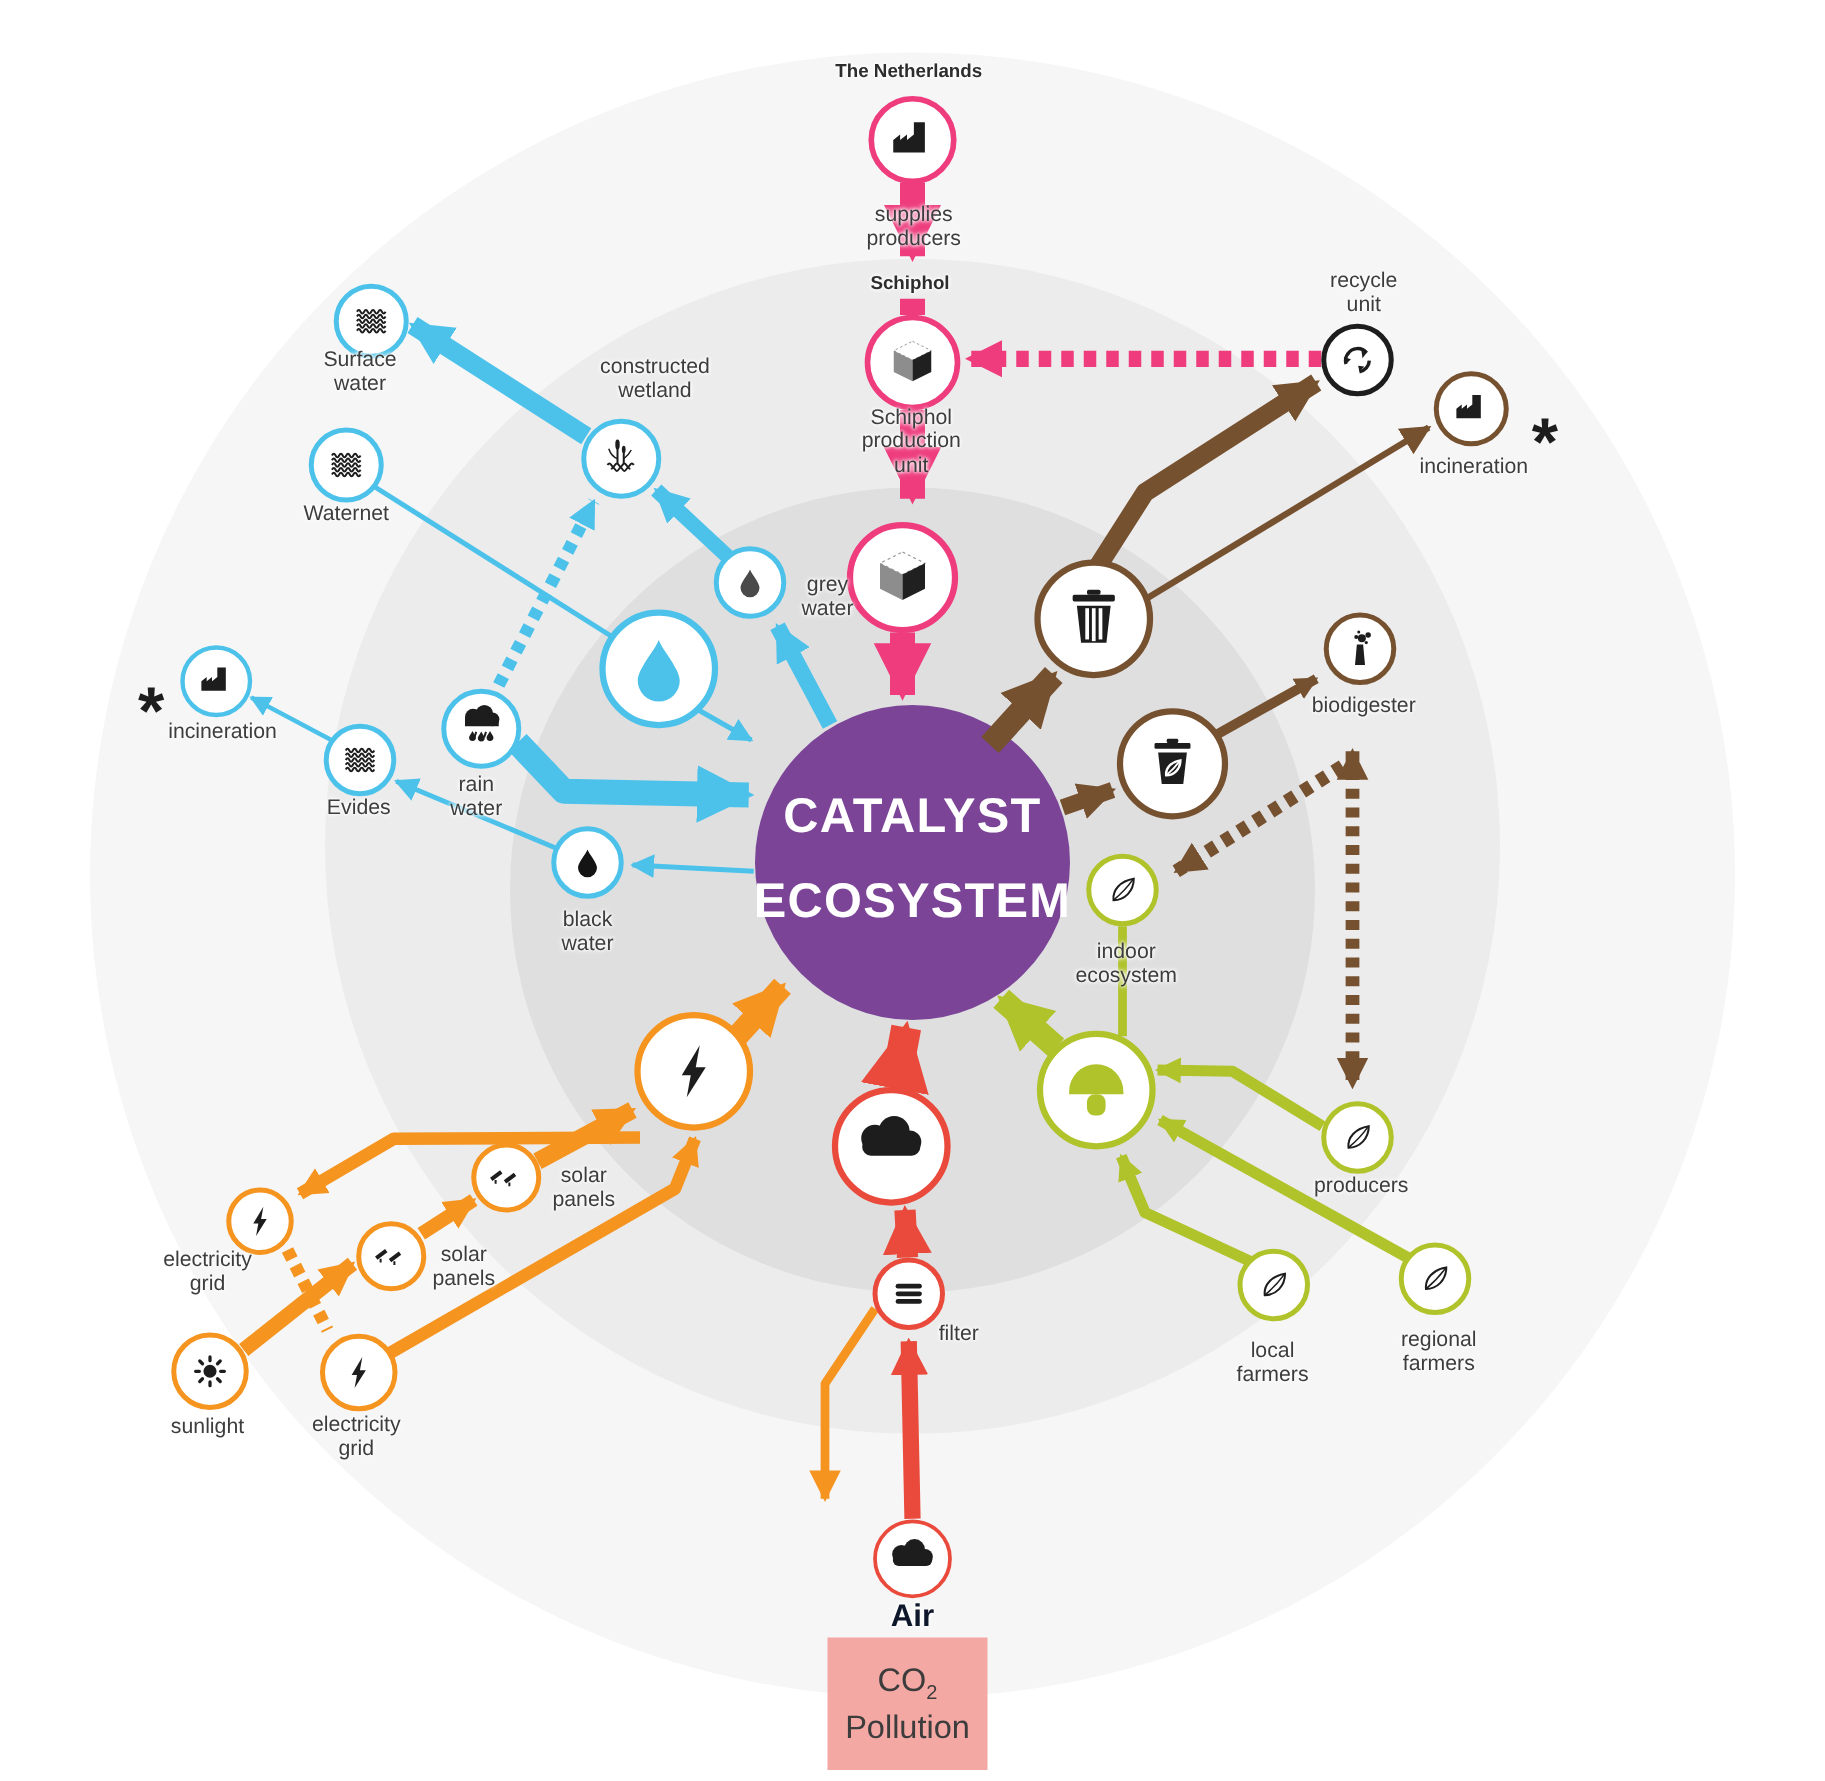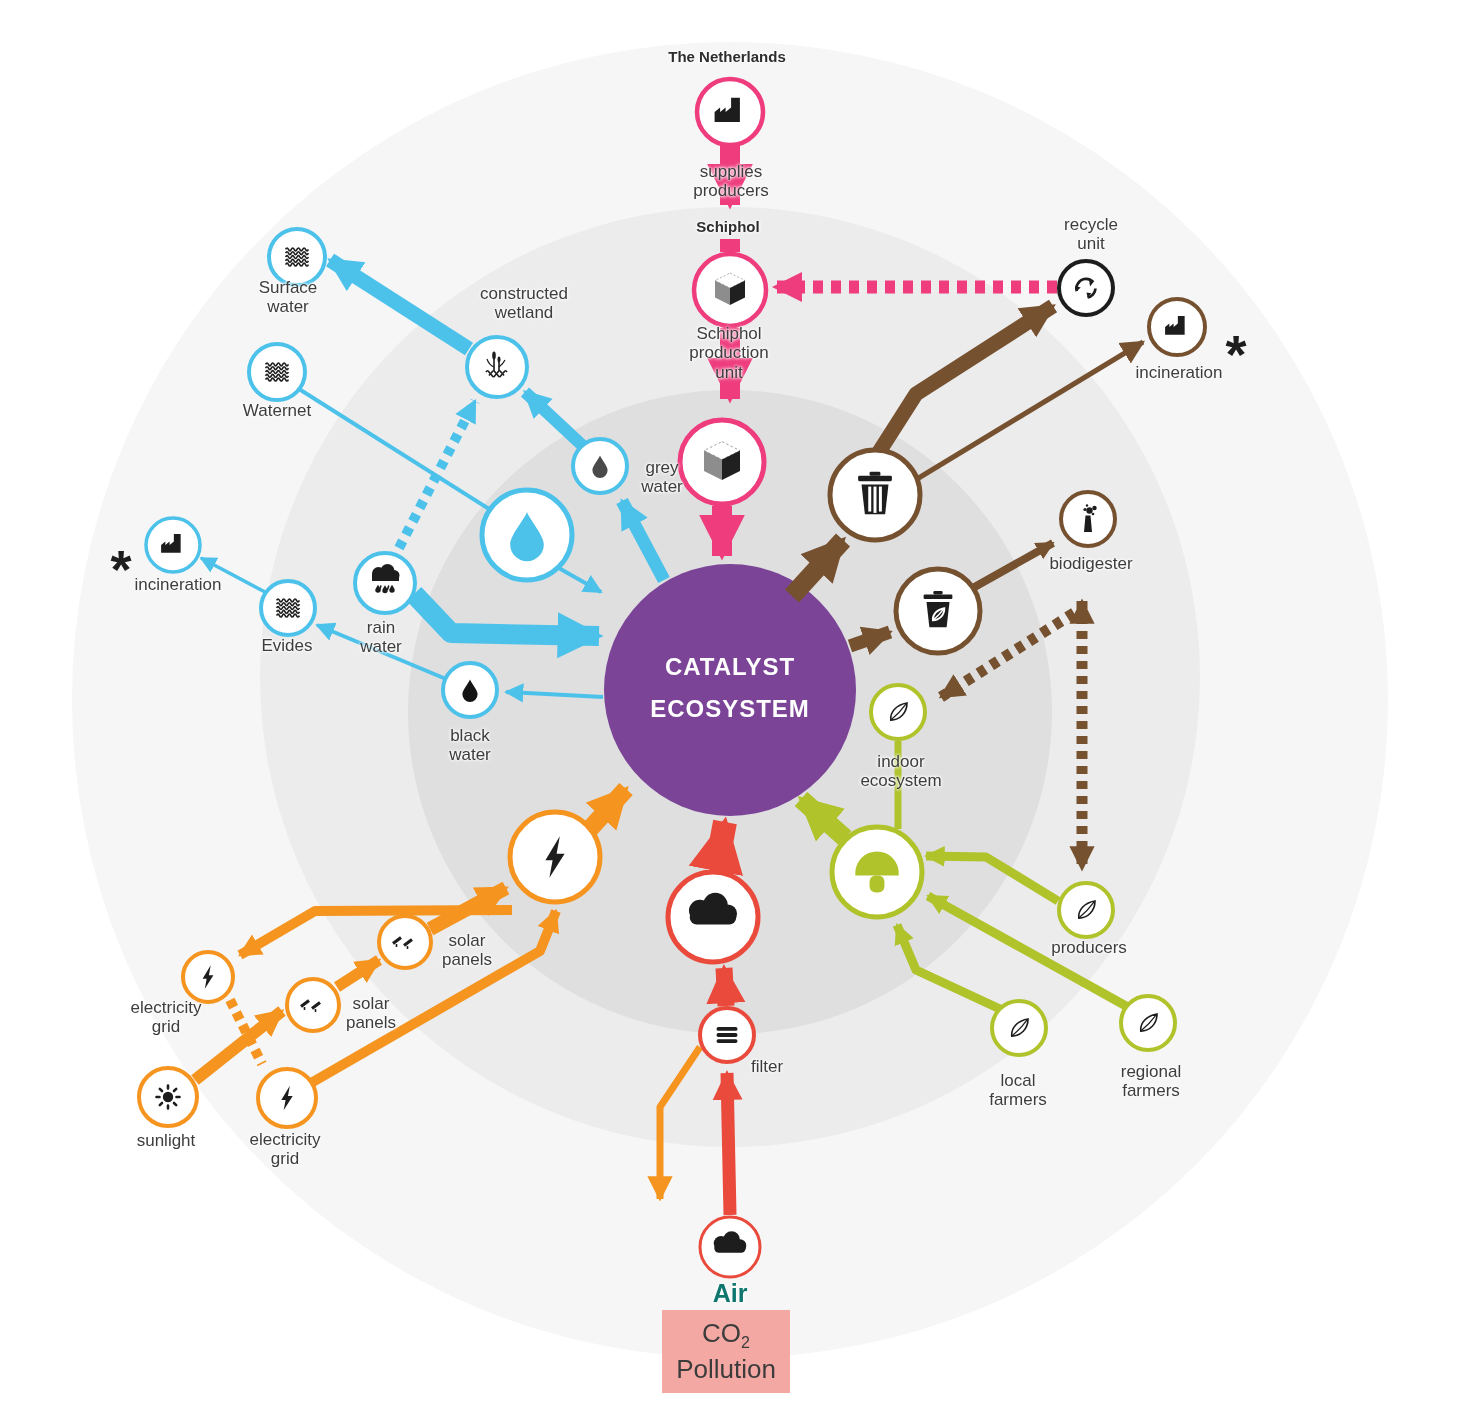--- a/index.html
+++ b/index.html
@@ -3,26 +3,26 @@
 <meta charset="utf-8">
 <style>
   html,body{margin:0;padding:0;background:#fff;}
   .stage{position:relative;width:1460px;height:1425px;background:#ffffff;overflow:hidden;
          font-family:"Liberation Sans",sans-serif;}
   .stage svg{position:absolute;left:0;top:0;}
   .lbl{position:absolute;transform:translate(-50%,-50%);font-size:17px;line-height:1.14;
        color:#3d3d3d;text-align:center;white-space:pre-line;
        text-shadow:0 0 3px #fff,0 0 3px #fff,0 0 5px #fff;}
   .lbl.b{font-weight:bold;color:#2d2d2d;font-size:15px;}
-  .lbl.air{font-weight:bold;font-size:25px;color:#0f766e;}
+  .lbl.air{font-weight:bold;font-size:25px;color:#0f172a;}
   .lbl.ast{font-size:54px;font-weight:bold;color:#1d1d1d;text-shadow:none;}
   .center-title{position:absolute;transform:translate(-50%,-50%);color:#ffffff;
-       font-size:24px;font-weight:bold;letter-spacing:1px;line-height:1.75;
+       font-size:39px;font-weight:bold;letter-spacing:1px;line-height:1.75;
        text-align:center;white-space:pre-line;}
-  .co2{position:absolute;left:662px;top:1310px;width:128px;height:83px;background:#f4a8a3;
+  .co2{position:absolute;left:662px;top:1310px;width:128px;height:106px;background:#f4a8a3;
        display:flex;flex-direction:column;align-items:center;justify-content:center;
        color:#3c3c3c;font-size:26px;line-height:1.25;}
   .co2 .sub{font-size:16px;vertical-align:-6px;}
 </style>
 </head>
 <body>
 
 <div class="stage">
 <svg width="1460" height="1425" viewBox="0 0 1460 1425">
   <defs>

